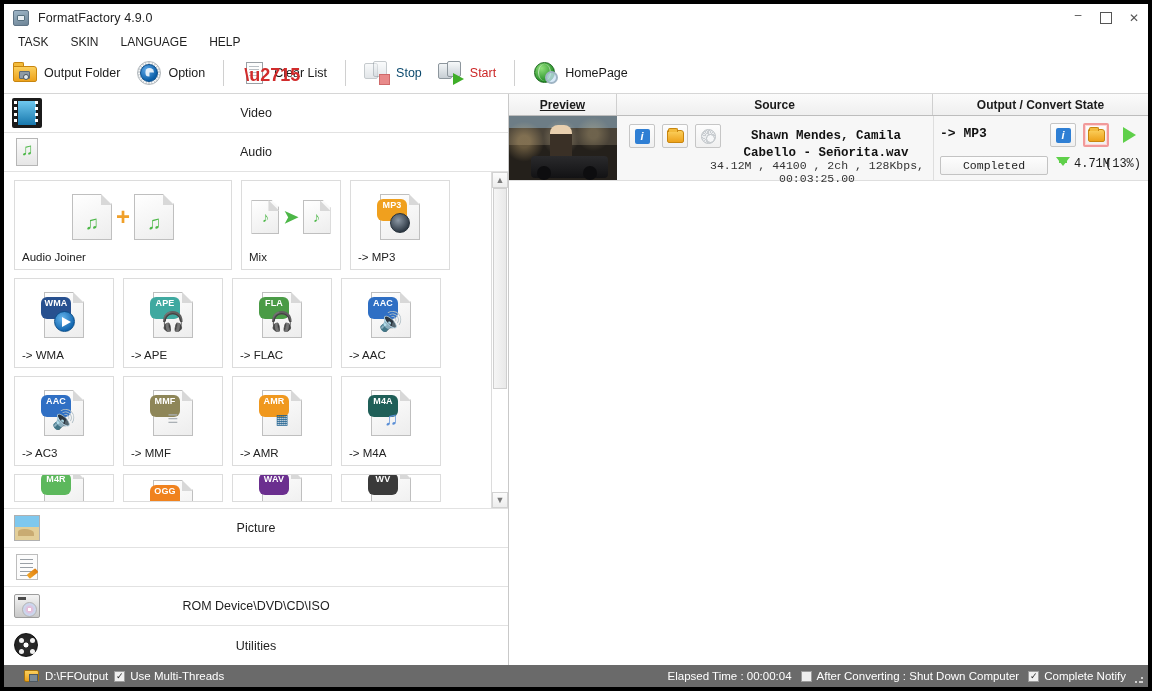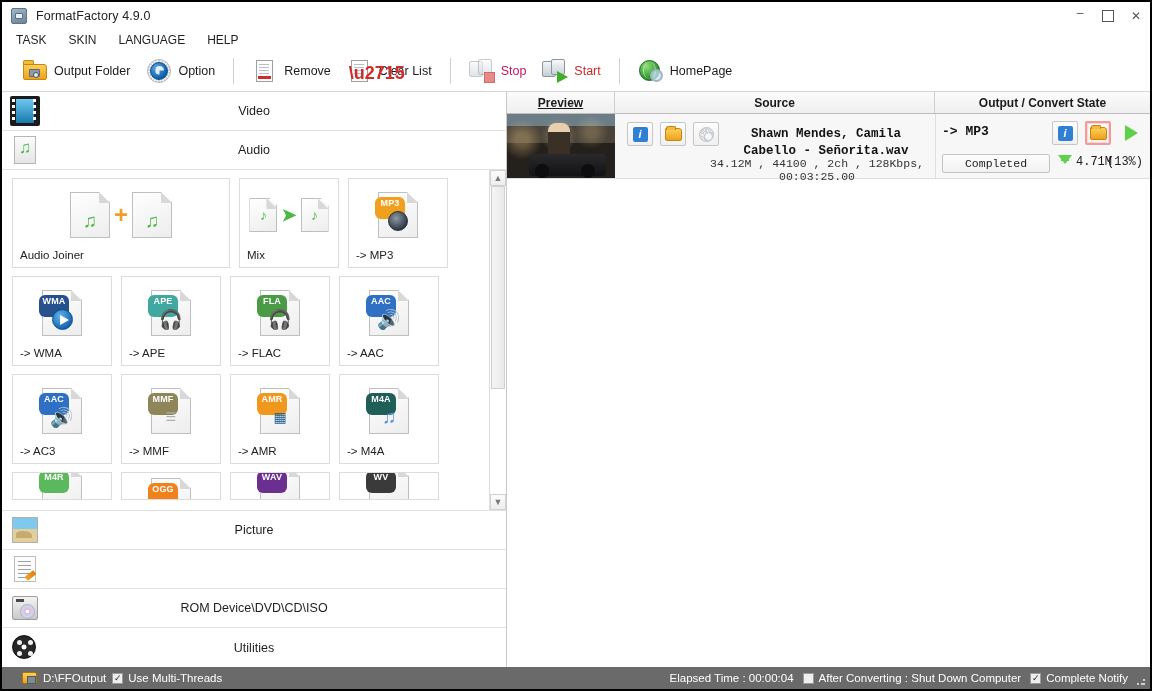--- a/index.html
+++ b/index.html
@@ -8,21 +8,21 @@
     font-family: "Liberation Sans", sans-serif;
     font-size: 12px;
     background: #ffffff;
     overflow: hidden;
     color: #2b2b2b;
   }
   .app {
     width: 1152px; height: 691px;
     position: relative;
     display: flex; flex-direction: column;
-    border: 2px solid #000000;
+    border: 4px solid #000000;
     background: #fff;
   }
 
   
   .titlebar {
     height: 27px; flex: 0 0 27px;
     display: flex; align-items: center;
     background: #ffffff;
     position: relative;
   }
@@ -54,26 +54,26 @@
     height: 21px; flex: 0 0 21px;
     display: flex; align-items: center; padding-left: 12px; gap: 18px;
     background: #fff;
   }
   .menu-item { font-size: 12px; color: #1f1f1f; padding: 1px 2px; }
 
   
   .toolbar {
     height: 42px; flex: 0 0 42px;
     display: flex; align-items: center; gap: 0;
-    background: #fff; padding-left: 12px;
+    background: #fff; 
     border-bottom: 1px solid #d6d6d6;
   }
   .tb-btn { display: flex; align-items: center; gap: 6px; padding: 0 8px; height: 36px; }
   .tb-btn .lbl { font-size: 12.5px; color: #1b1b1b; white-space: nowrap; }
-  .tb-btn.disabled .lbl { color: #be185d; }
+  .tb-btn.disabled .lbl { color: #0c4a6e; }
   .tb-btn .lbl.accent { color: #cc2727; }
   .tb-sep { width: 1px; height: 26px; background: #d0d0d0; margin: 0 10px; }
 
   .ico { width: 26px; height: 26px; position: relative; flex: 0 0 26px; }
 
   
   .ico-folder .fbody {
     position: absolute; left: 1px; top: 6px; width: 24px; height: 16px;
     background: linear-gradient(180deg,#fbcf5c,#eda21b);
     border: 1px solid #c8860f; border-radius: 1px 3px 2px 2px;
@@ -458,27 +458,20 @@
     <div class="tb-btn">
       <span class="ico ico-gear">
         <span class="gring"></span>
           <span class="gin"></span>
       </span>
       <span class="lbl">Option</span>
     </div>
 
     <div class="tb-sep"></div>
 
-    <div class="tb-btn">
-      <span class="ico ico-page">
-        <span class="pg"></span>
-          <span class="bar"></span>
-      </span>
-      <span class="lbl">Remove</span>
-    </div>
 
     <div class="tb-btn">
       <span class="ico ico-page">
         <span class="pg"></span>
           <span class="xmark">\u2715</span>
       </span>
       <span class="lbl">Clear List</span>
     </div>
 
     <div class="tb-sep"></div>

